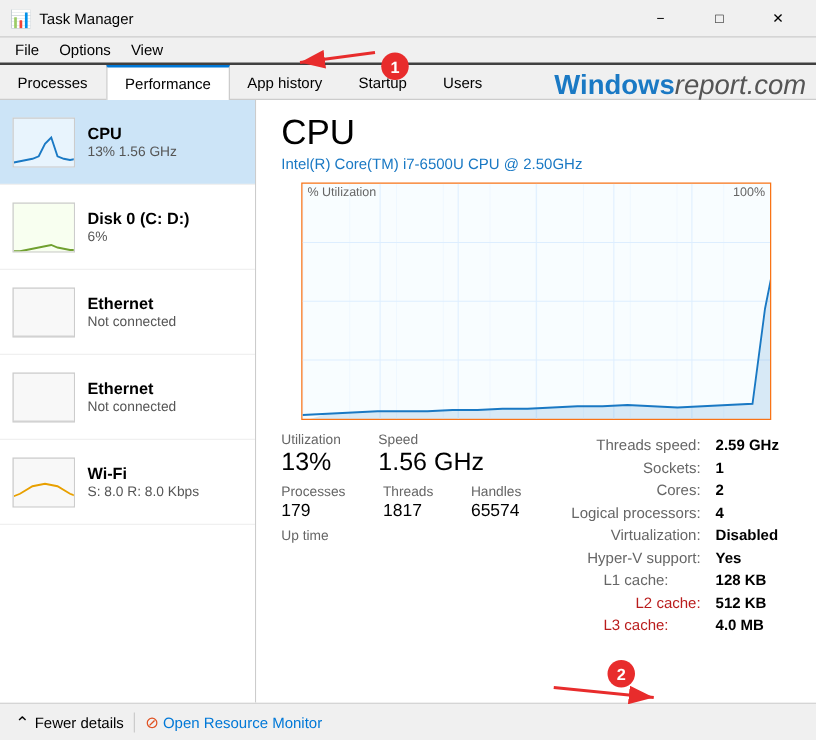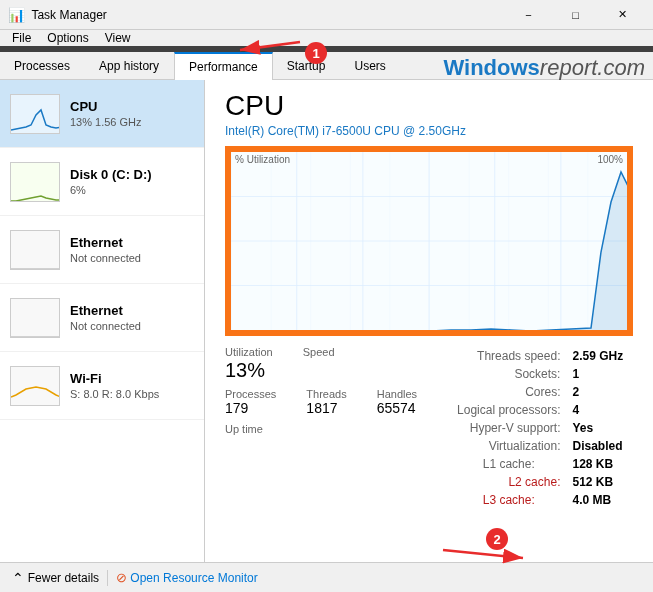--- a/index.html
+++ b/index.html
@@ -43,21 +43,21 @@
       border: none;
     }
 
     
     .menubar {
       background: #f0f0f0;
       height: 22px;
       display: flex;
       align-items: center;
       padding: 0 4px;
-      border-bottom: 6px solid #404040;
+      border-bottom: 2px solid #404040;
     }
     .menu-item {
       padding: 2px 8px;
       cursor: pointer;
       font-size: 12px;
     }
 
     
     .tabbar {
       background: #f0f0f0;
@@ -150,22 +150,22 @@
       color: #000;
     }
     .content-subtitle {
       font-size: 12px;
       color: #1a79c4;
       margin-top: 2px;
     }
 
     
     .chart-container {
-      margin: 4px 20px;
-      border: 6px solid #f97316;
+      margin: 4px 36px;
+      border: 1px solid #f97316;
       background: #f8fdff;
       height: 190px;
       position: relative;
     }
     .chart-label-y {
       position: absolute;
       top: 2px;
       left: 4px;
       font-size: 10px;
       color: #666;
@@ -314,25 +314,25 @@
   <div class="menubar">
     <span class="menu-item">File</span>
     <span class="menu-item">Options</span>
     <span class="menu-item">View</span>
   </div>
 
   <div class="tabbar">
     <div class="tab">
       <span>Processes</span>
     </div>
+    <div class="tab active">
+      <span>Performance</span>
+    </div>
     <div class="tab">
       <span>App history</span>
-    </div>
-    <div class="tab active">
-      <span>Performance</span>
     </div>
     <div class="tab">
       <span>Startup</span>
     </div>
     <div class="tab">
       <span>Users</span>
     </div>
   </div>
 
   <div class="main-container">
@@ -445,20 +445,21 @@
       <div class="stats-container">
         <div class="stats-split">
           <div class="stats-left">
             <div class="stats-row">
               <div class="stat-group">
                 <div class="stat-label">Utilization</div>
                 <div class="stat-value">13%</div>
               </div>
               <div class="stat-group">
                 <div class="stat-label">Speed</div>
+                <div class="stat-value">1.56 GHz</div>
               </div>
             </div>
             <div class="stats-row">
               <div class="stat-group">
                 <div class="stat-label">Processes</div>
                 <div class="stat-value small">179</div>
               </div>
               <div class="stat-group">
                 <div class="stat-label">Threads</div>
                 <div class="stat-value small">1817</div>
@@ -486,26 +487,26 @@
                   </tr>
                   <tr>
                     <td style="color: rgb(102, 102, 102); text-align: right; padding-right: 6px;">Cores:</td>
                     <td style="font-weight: 600;">2</td>
                   </tr>
                   <tr>
                     <td style="color: rgb(102, 102, 102); text-align: right; padding-right: 6px;">Logical processors:</td>
                     <td style="font-weight: 600;">4</td>
                   </tr>
                   <tr>
+                    <td style="color: rgb(102, 102, 102); text-align: right; padding-right: 6px;">Virtualization:</td>
+                    <td style="font-weight: 600;">Disabled</td>
+                  </tr>
+                  <tr>
                     <td style="color: rgb(102, 102, 102); text-align: right; padding-right: 6px;">Hyper-V support:</td>
                     <td style="font-weight: 600;">Yes</td>
-                  </tr>
-                  <tr>
-                    <td style="color: rgb(102, 102, 102); text-align: right; padding-right: 6px;">Virtualization:</td>
-                    <td style="font-weight: 600;">Disabled</td>
                   </tr>
                   <tr>
                     <td style="color: rgb(102, 102, 102); text-align: center; padding-right: 6px;">L1 cache:</td>
                     <td style="font-weight: 600;">128 KB</td>
                   </tr>
                   <tr>
                     <td style="color: #b91c1c; text-align: right; padding-right: 6px;">L2 cache:</td>
                     <td style="font-weight: 600;">512 KB</td>
                   </tr>
                   <tr>

